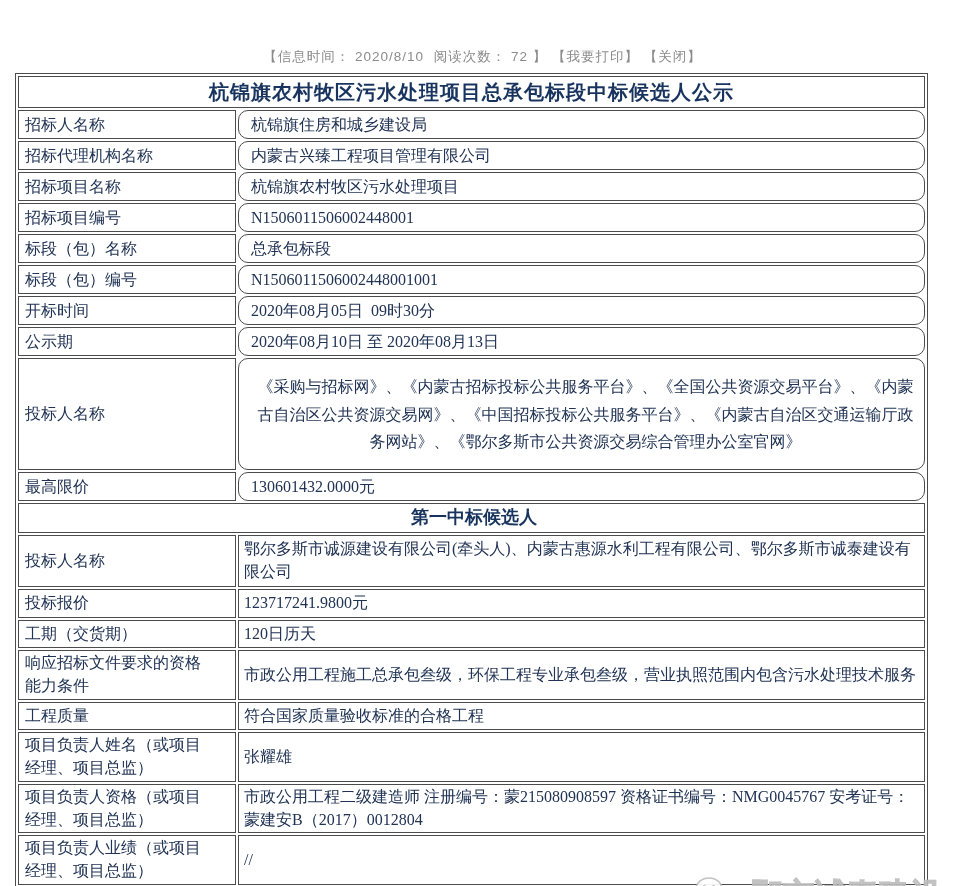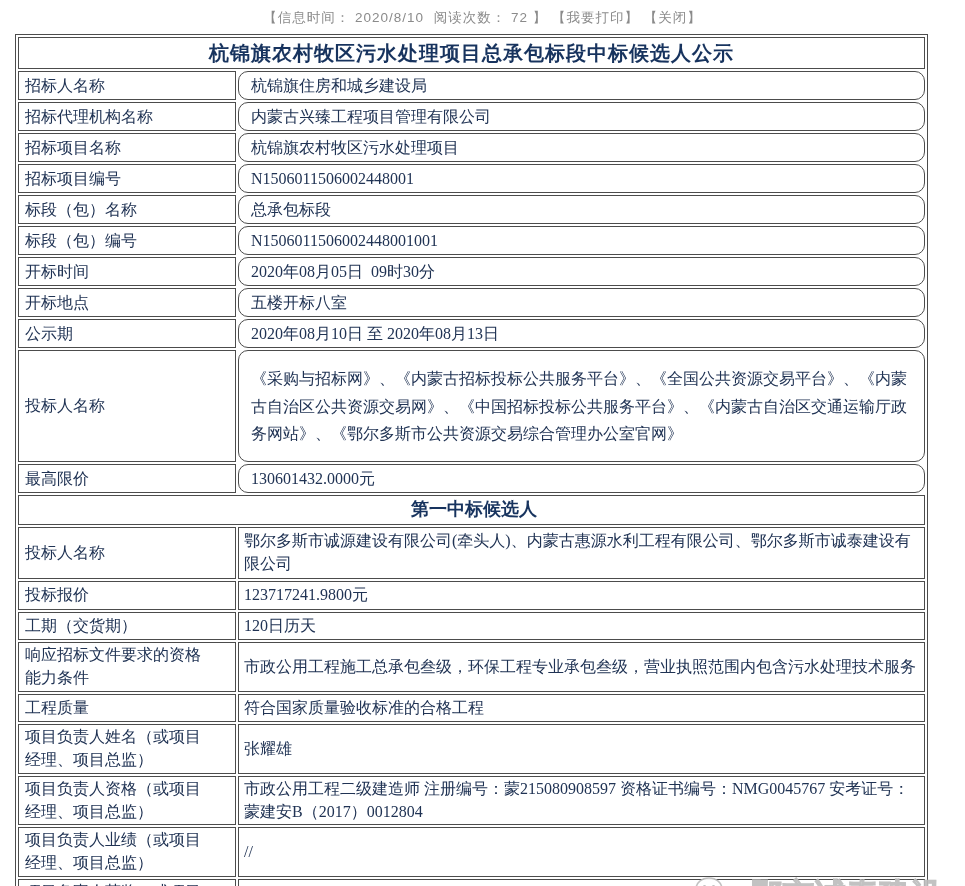--- a/index.html
+++ b/index.html
@@ -4,23 +4,23 @@
 <style>
   html,body{margin:0;padding:0;}
   body{
     width:965px;height:886px;overflow:hidden;position:relative;
     background:#ffffff;
     font-family:"Liberation Serif","DejaVu Serif",serif;
     color:#203354;
   }
   .infobar{
     width:100%;text-align:center;
-    padding-top:9px;padding-bottom:7px;
+    padding-bottom:7px;
     font-family:"Liberation Sans","DejaVu Sans",sans-serif;
-    font-size:13.5px;color:#8b8b8b;letter-spacing:1px;
+    font-size:13.5px;color:#8b8b8b;letter-spacing:1px;margin-top:48px;
   }
   .infobar span,.infobar a{color:#8b8b8b;text-decoration:none;}
   .tbl{
     margin-left:15px;
     width:913px;
     border:1px solid #4c4c4c;
     border-collapse:separate;border-spacing:2px;
     table-layout:fixed;
   }
   .tbl td{
@@ -40,21 +40,21 @@
     text-align:center;font-weight:bold;font-size:18px;
     color:#17335e;height:21px;padding-left:9px;
   }
   td.lab{
     padding-left:6px;
     white-space:pre-line;
   }
   td.val{white-space:pre-wrap;}
   .p1 td.val{padding-left:12px;border-radius:10px;}
   .p2 td.val{padding-left:5px;margin-left:8px;}
-  td.media{line-height:1.72;}
+  td.media{line-height:1.72;text-align:center;}
   
   .h25{height:25px;} .h24{height:24px;} .h108{height:108px;}
   .h48{height:48px;} .h46{height:46px;} .h42{height:42px;}
   .watermark{
     position:absolute;right:22px;top:830px;
     display:flex;align-items:center;gap:6px;
     opacity:.92;pointer-events:none;margin-top:44px;
   }
   .watermark .wm-text{
     font-family:"Liberation Sans","DejaVu Sans",sans-serif;
@@ -108,24 +108,20 @@
     <td class="lab h25">标段（包）名称</td>
     <td class="val h25">总承包标段</td>
   </tr>
   <tr class="p1">
     <td class="lab h25">标段（包）编号</td>
     <td class="val h25">N1506011506002448001001</td>
   </tr>
   <tr class="p1">
     <td class="lab h25">开标时间</td>
     <td class="val h25">2020年08月05日  09时30分</td>
-  </tr>
-  <tr class="p1">
-    <td class="lab h25">开标地点</td>
-    <td class="val h25">五楼开标八室</td>
   </tr>
   <tr class="p1">
     <td class="lab h25">公示期</td>
     <td class="val h25">2020年08月10日 至 2020年08月13日</td>
   </tr>
   <tr class="p1">
     <td class="lab h108">投标人名称</td>
     <td class="val h108 media">《采购与招标网》、《内蒙古招标投标公共服务平台》、《全国公共资源交易平台》、《内蒙古自治区公共资源交易网》、《中国招标投标公共服务平台》、《内蒙古自治区交通运输厅政务网站》、《鄂尔多斯市公共资源交易综合管理办公室官网》</td>
   </tr>
   <tr class="p1">

